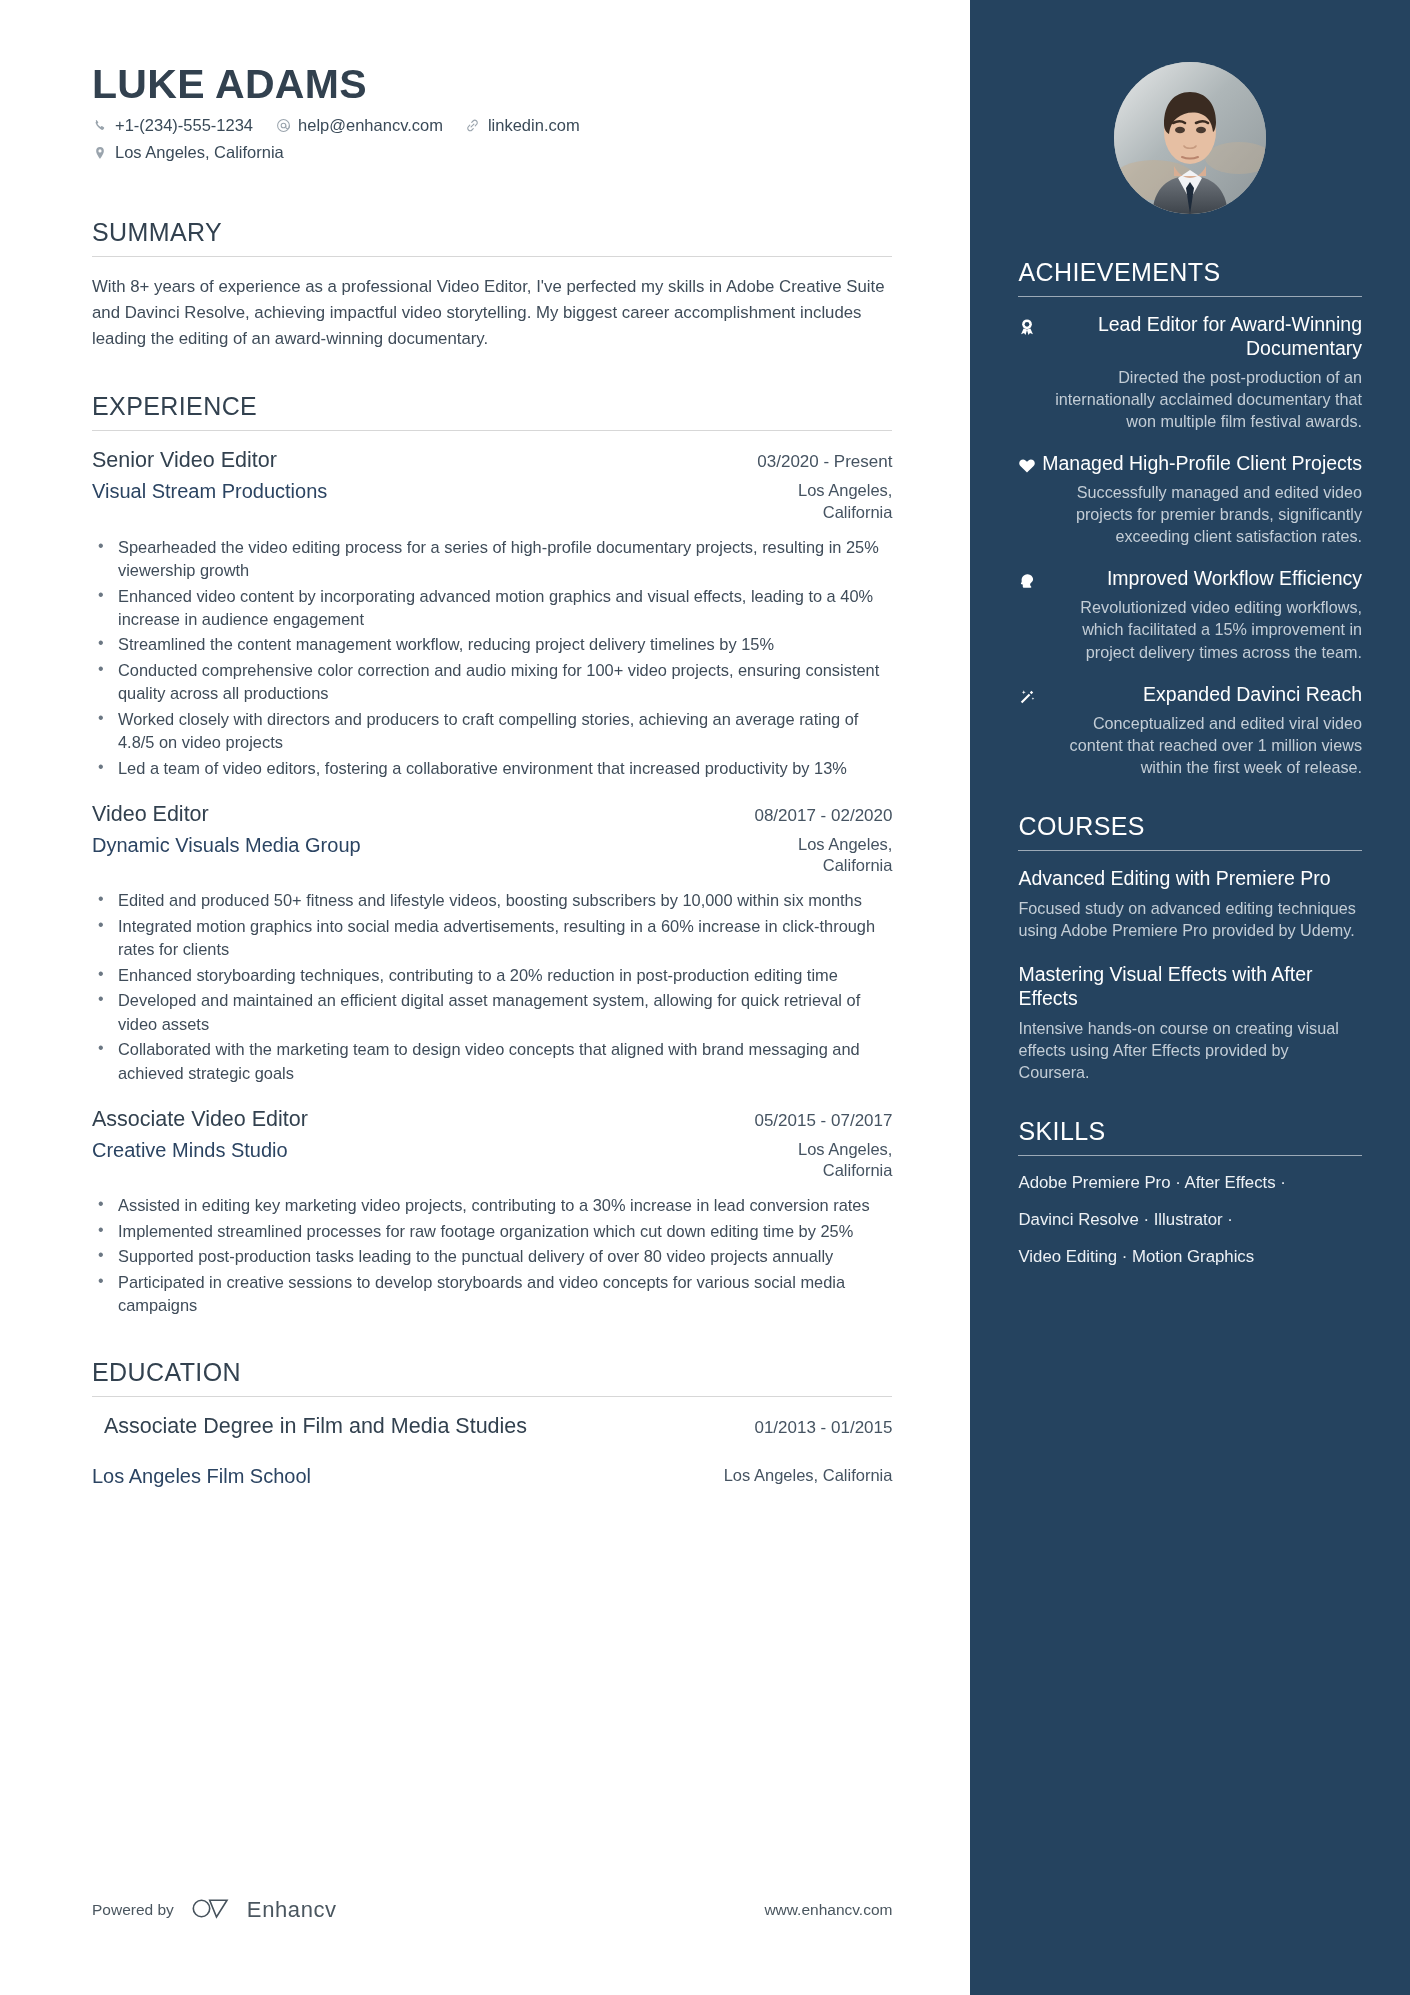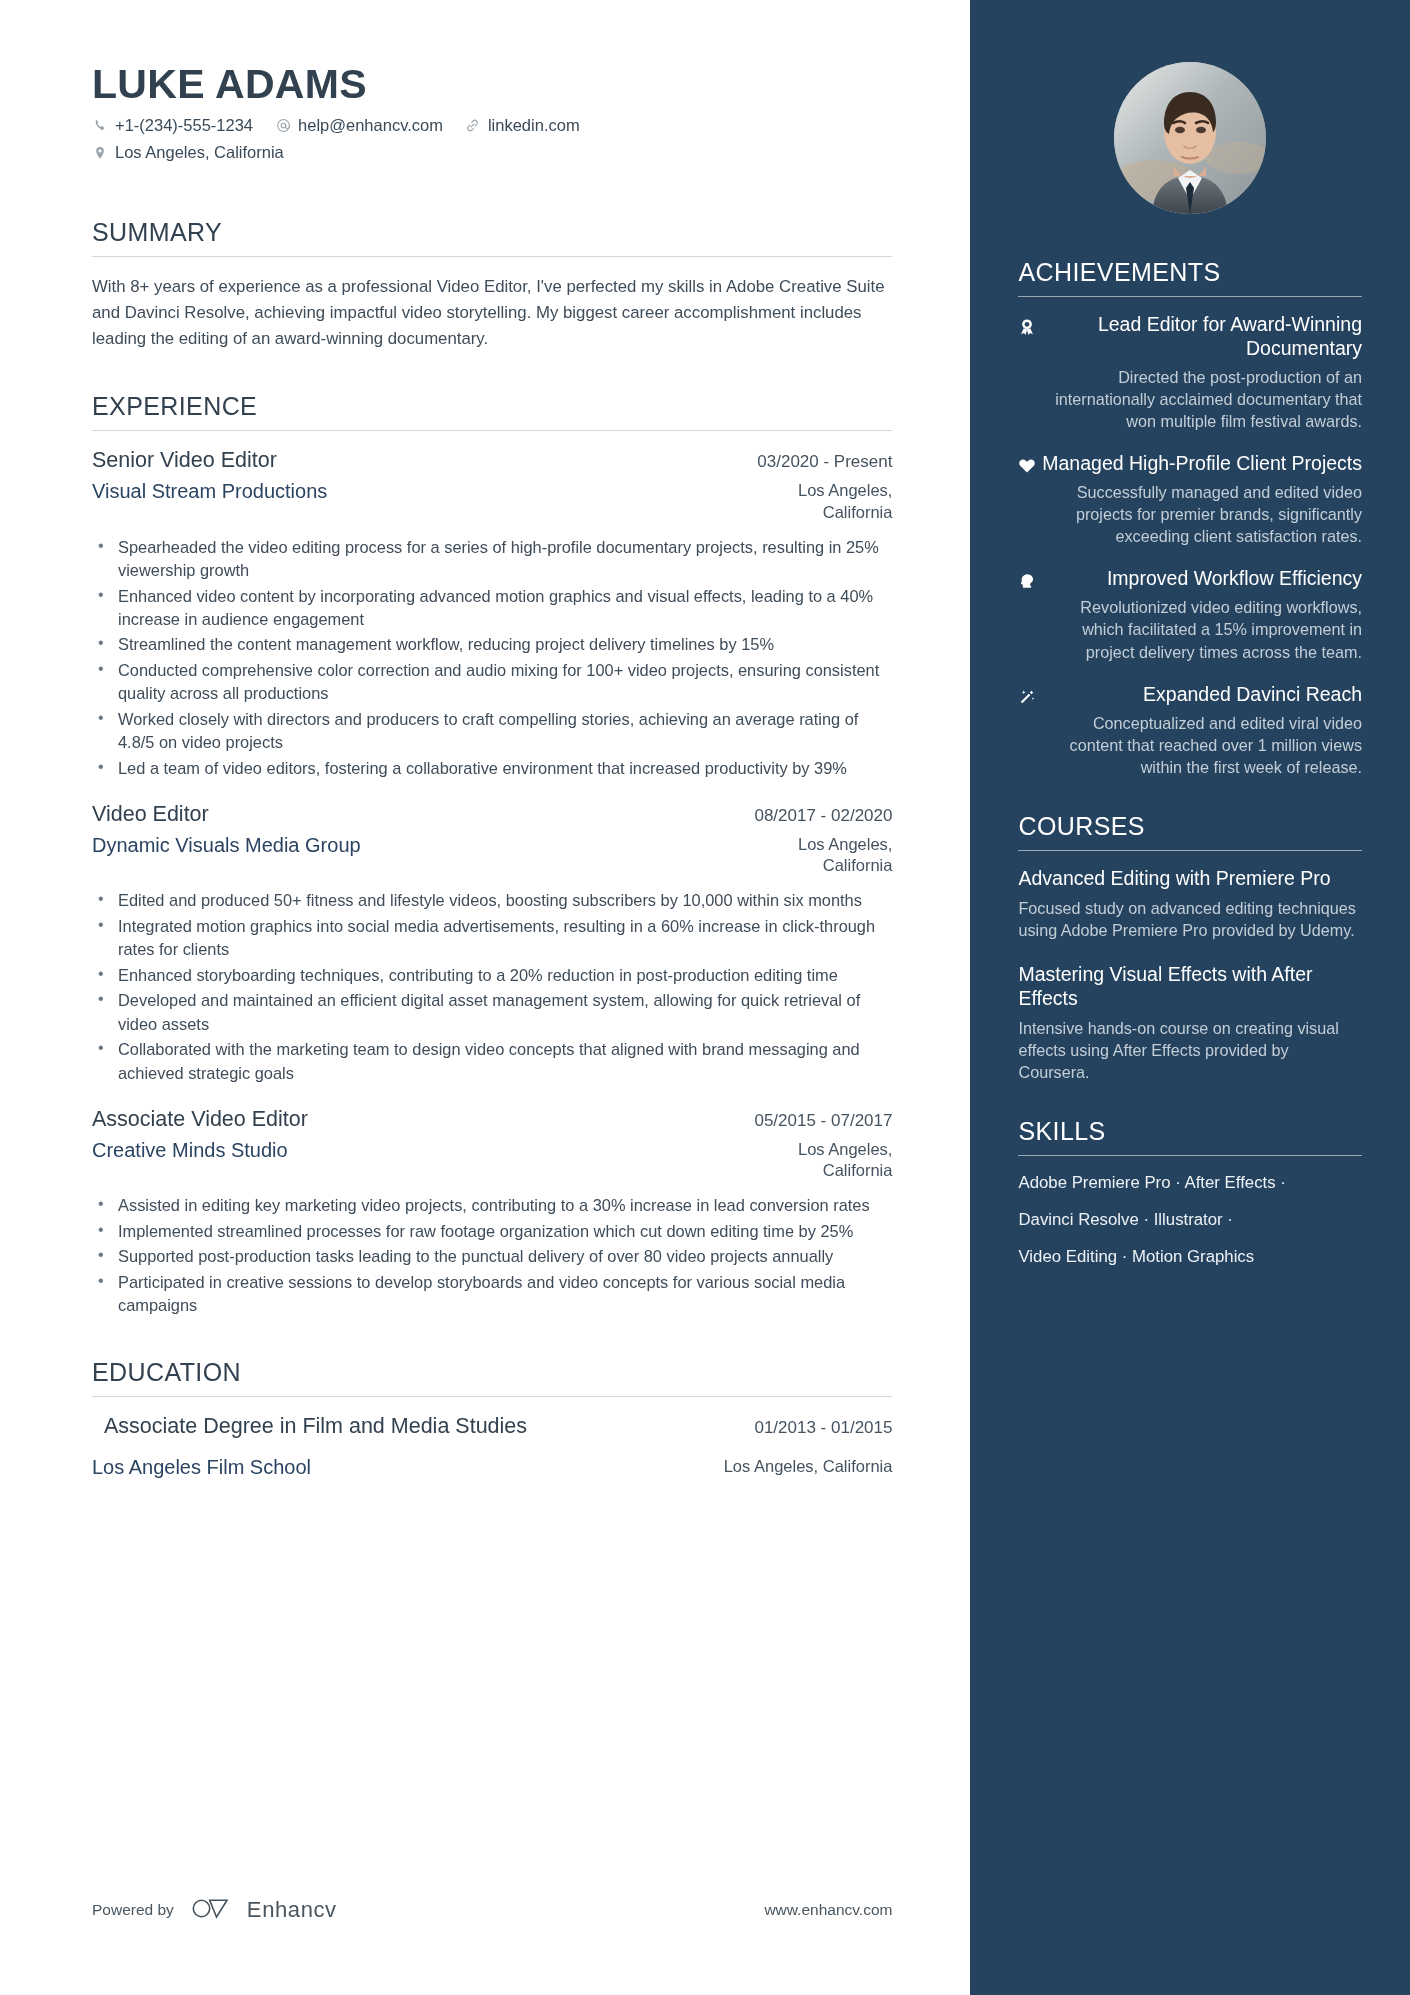--- a/index.html
+++ b/index.html
@@ -57,21 +57,21 @@
     position: relative; padding-left: 26px; margin-bottom: 2px;
     font-size: 16.4px; line-height: 1.43; color: #3f4c59;
   }
   ul.bullets li::before {
     content: "•"; position: absolute; left: 6px; top: -1px; color: #6b7783; font-size: 16px;
   }
 
   .edu-row1 { display: flex; justify-content: space-between; align-items: baseline; margin-left: 12px; }
   .edu-degree { font-size: 21.5px; color: #32414f; }
   .edu-date { font-size: 17px; color: #455361; white-space: nowrap; padding-left: 14px;}
-  .edu-row2 { display: flex; justify-content: space-between; align-items: flex-start; margin-top: 17px; }
+  .edu-row2 { display: flex; justify-content: space-between; align-items: flex-start; margin-top: 26px; }
   .edu-school { font-size: 20px; color: #2b4462; }
   .edu-location { font-size: 16.5px; color: #455361; text-align: right; line-height: 1.28; max-width: 170px; }
 
   .footer {
     position: absolute; left: 92px; right: 78px; bottom: 70px;
     display: flex; align-items: center; justify-content: space-between;
   }
   .powered { display:flex; align-items:center; gap: 16px; }
   .powered-label { font-size: 15.5px; color: #4a565f; }
   .brand { display:flex; align-items:center; gap: 9px; }
@@ -181,21 +181,21 @@
      <div class="job-row2">
        <div class="job-company">Visual Stream Productions</div>
        <div class="job-location">Los Angeles, California</div>
      </div>
      <ul class="bullets">
               <li>Spearheaded the video editing process for a series of high-profile documentary projects, resulting in 25% viewership growth</li>
               <li>Enhanced video content by incorporating advanced motion graphics and visual effects, leading to a 40% increase in audience engagement</li>
               <li>Streamlined the content management workflow, reducing project delivery timelines by 15%</li>
               <li>Conducted comprehensive color correction and audio mixing for 100+ video projects, ensuring consistent quality across all productions</li>
               <li>Worked closely with directors and producers to craft compelling stories, achieving an average rating of 4.8/5 on video projects</li>
-              <li>Led a team of video editors, fostering a collaborative environment that increased productivity by 39%</li>
+              <li>Led a team of video editors, fostering a collaborative environment that increased productivity by 13%</li>
             </ul>
           </div>
           <div class="job">
             <div class="job-row1">
        <div class="job-title">Video Editor</div>
        <div class="job-date">08/2017 - 02/2020</div>
      </div>
      <div class="job-row2">
        <div class="job-company">Dynamic Visuals Media Group</div>
        <div class="job-location">Los Angeles, California</div>

